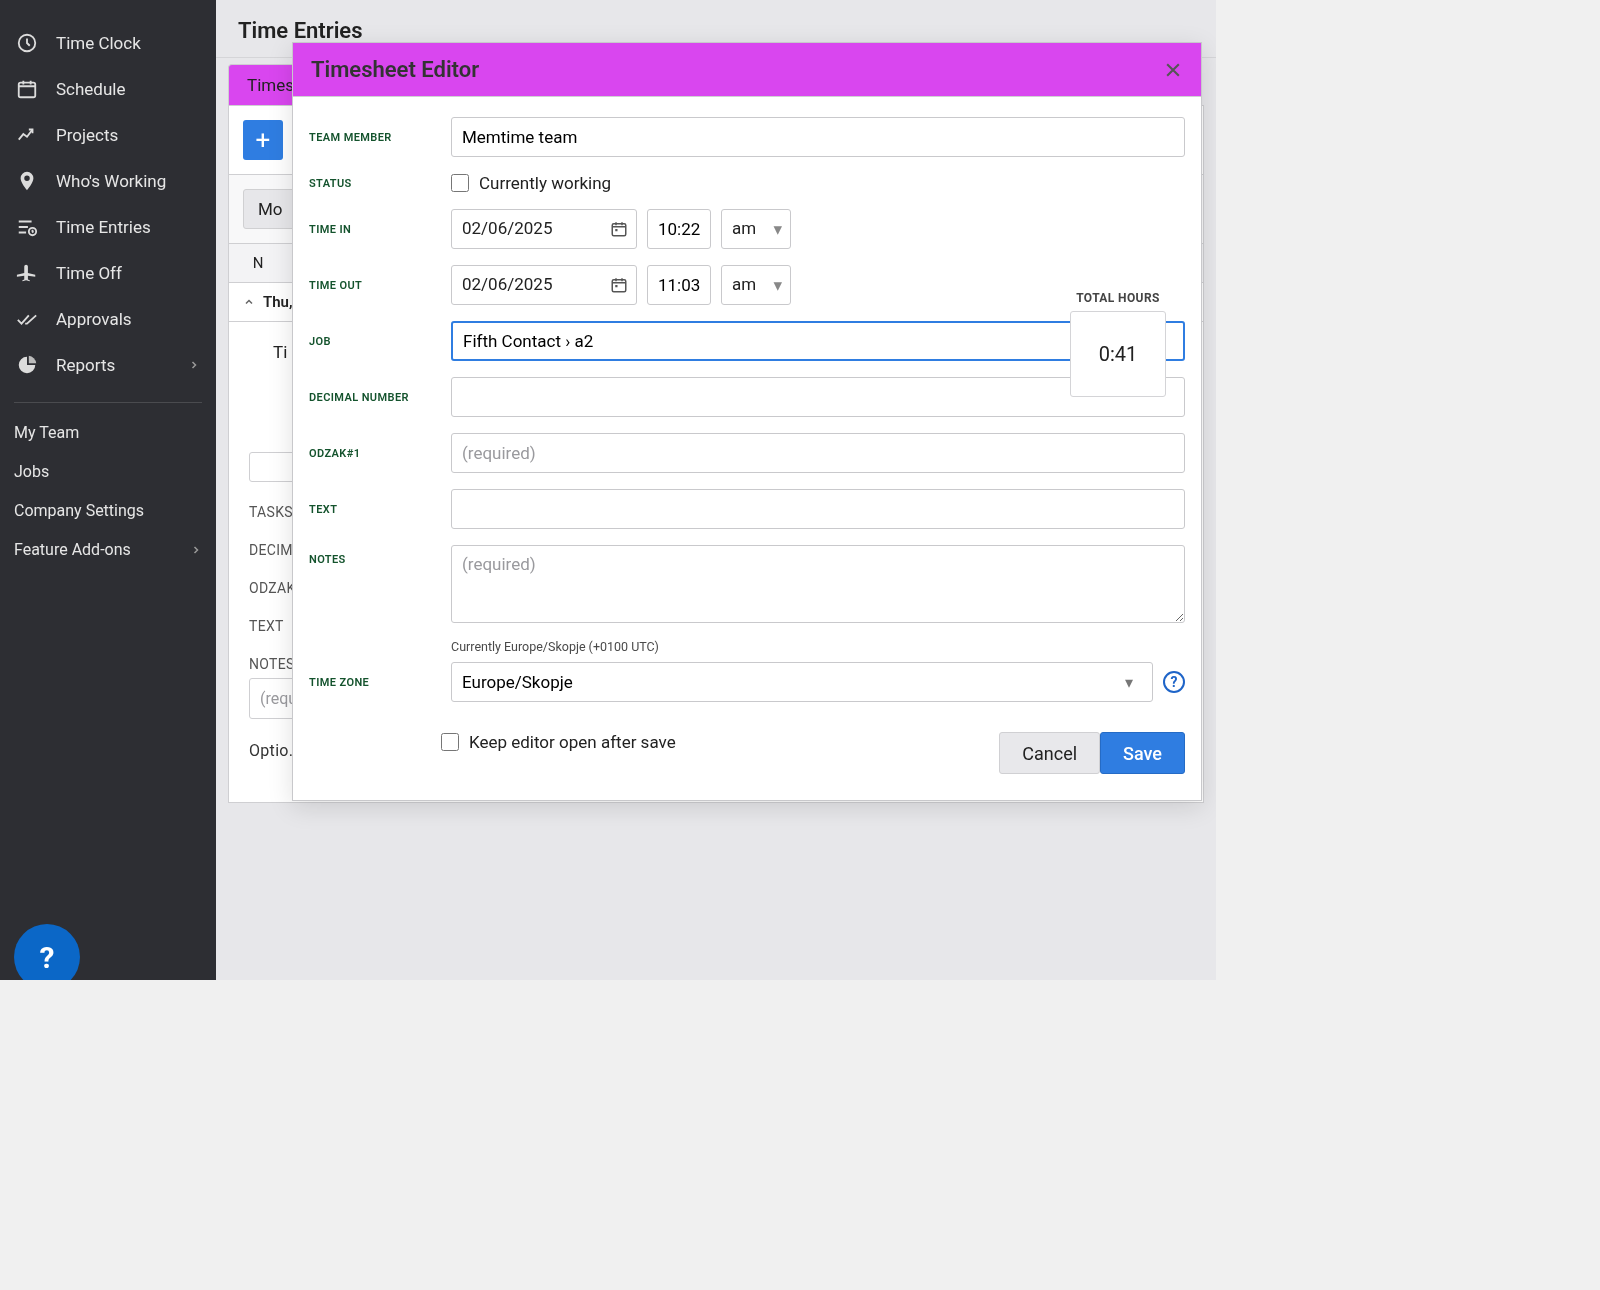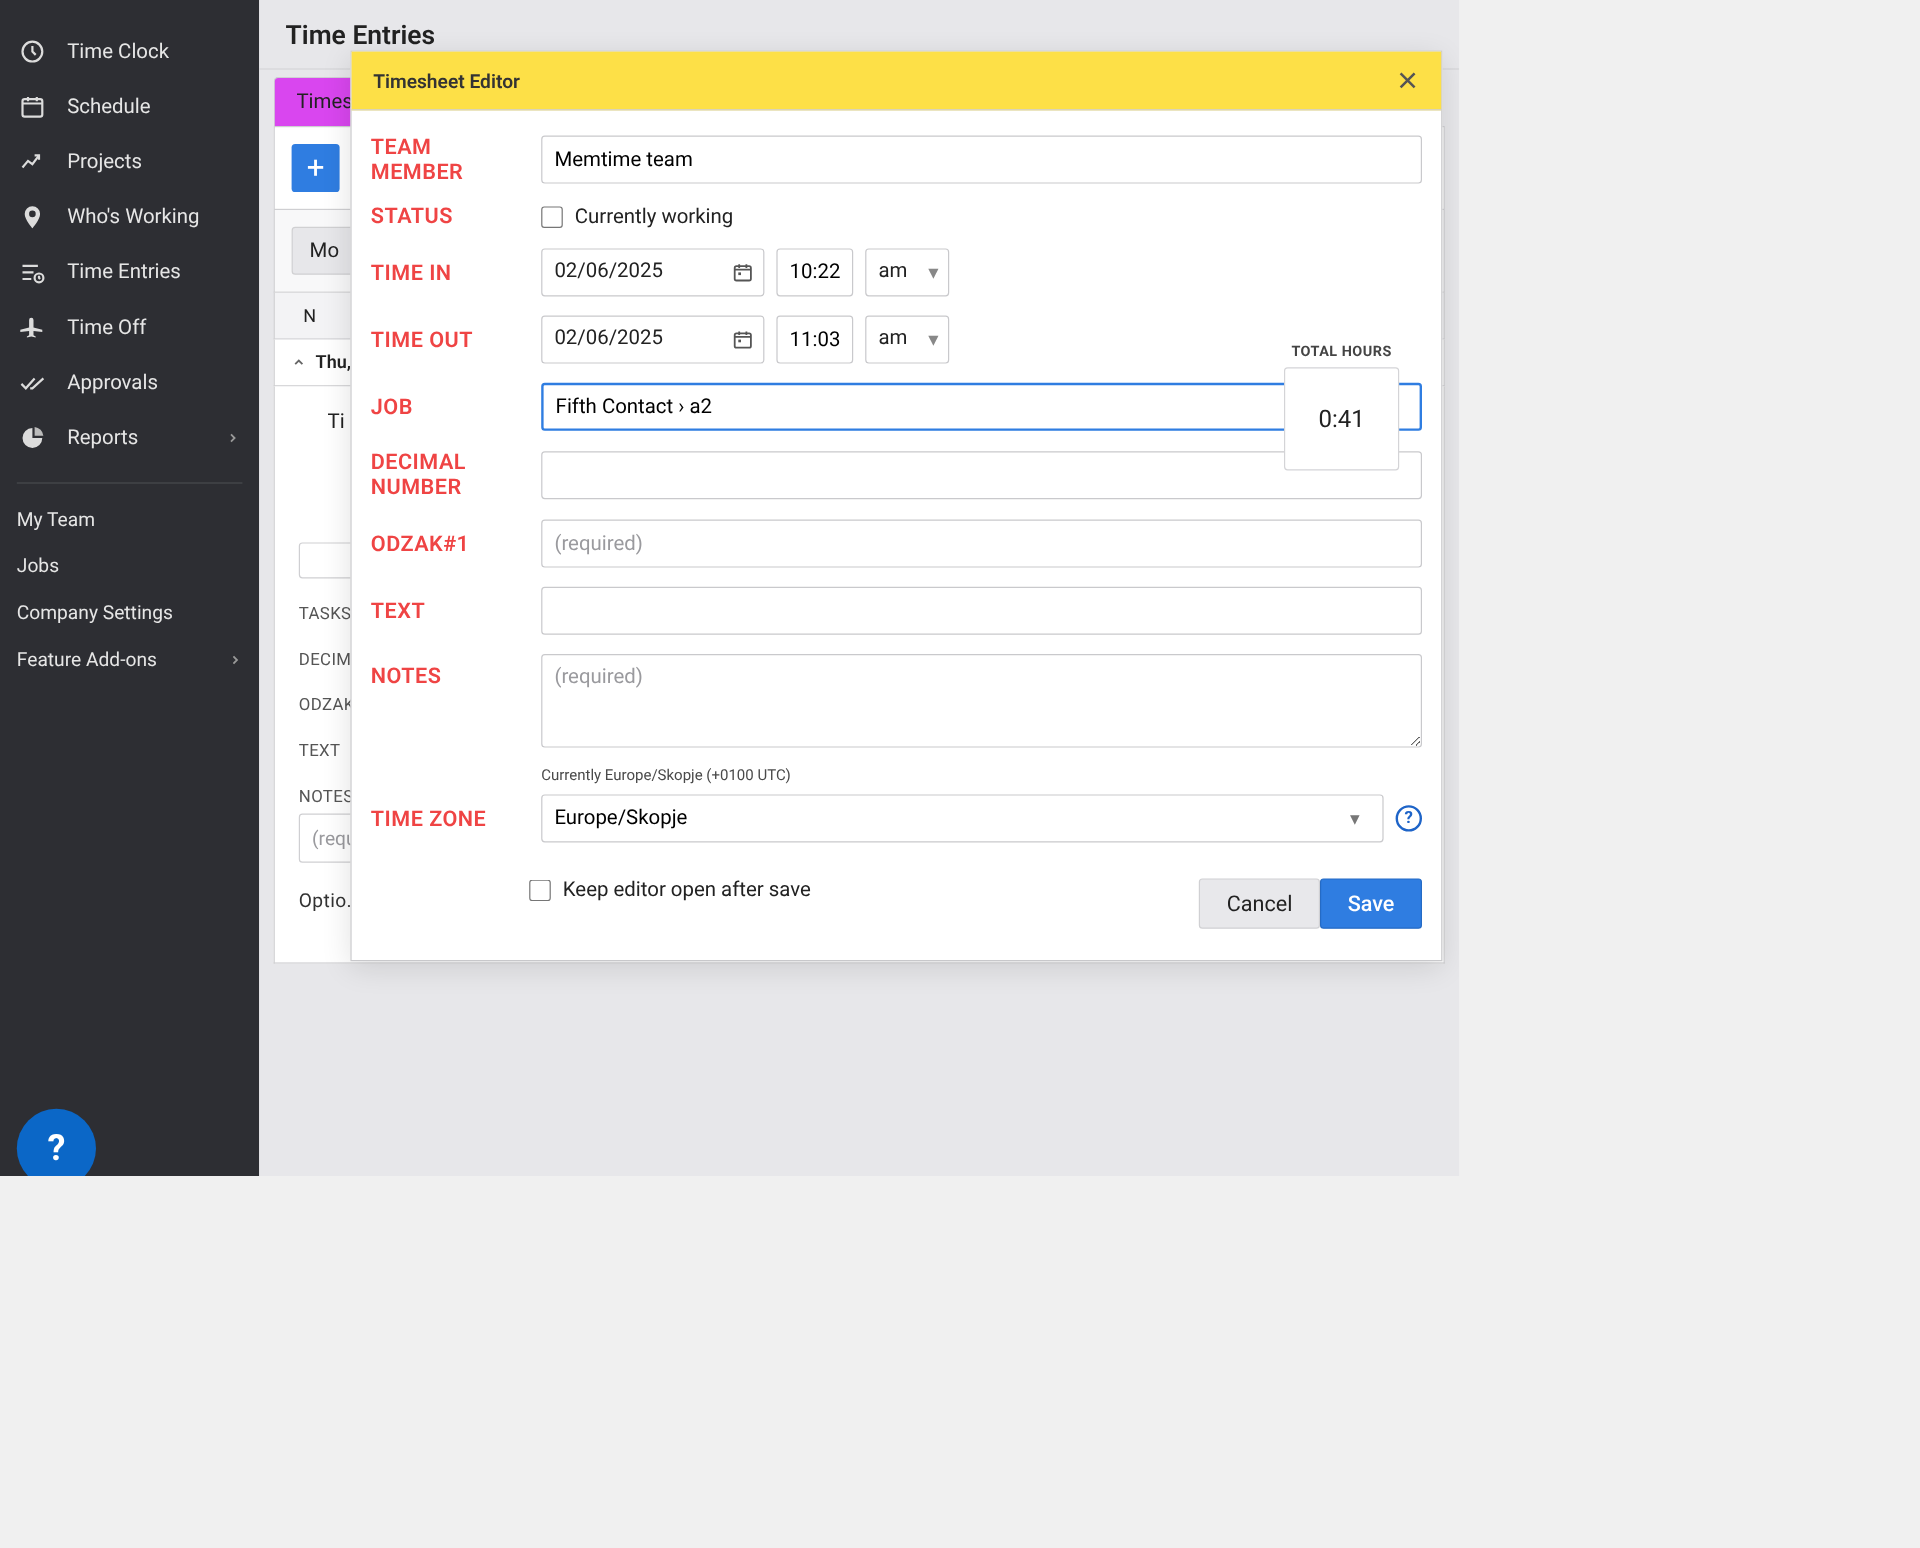--- a/index.html
+++ b/index.html
@@ -152,48 +152,48 @@
     position: absolute;
     left: 292px;
     top: 42px;
     width: 910px;
     background: #fff;
     border: 1px solid #c8c8cb;
     box-shadow: 0 6px 24px rgba(0,0,0,.12);
     z-index: 50;
   }
   .modal-head {
-    background: #fde047;
+    background: #d946ef;
     border-bottom: 1px solid #d0d0d3;
     padding: 14px 18px;
-    font-size: 16px;
+    font-size: 22px;
     font-weight: 600;
     display: flex; align-items: center;
     color: #333;
   }
   .modal-close {
     margin-left: auto;
     color: #555;
     display: flex;
   }
   .modal-body {
     padding: 12px 16px 20px;
   }
   .frow {
     display: flex;
     align-items: center;
     padding: 8px 0;
     gap: 10px;
   }
   .flabel {
     width: 132px;
-    font-size: 18px;
+    font-size: 11px;
     font-weight: 600;
     letter-spacing: .4px;
-    color: #ef4444;
+    color: #14532d;
     text-transform: uppercase;
   }
   .finput, .textinput {
     border: 1px solid #c9c9cc;
     border-radius: 3px;
     padding: 8px 10px;
     font-size: 17px;
     height: 40px;
   }
   .finput { flex: 1; }

